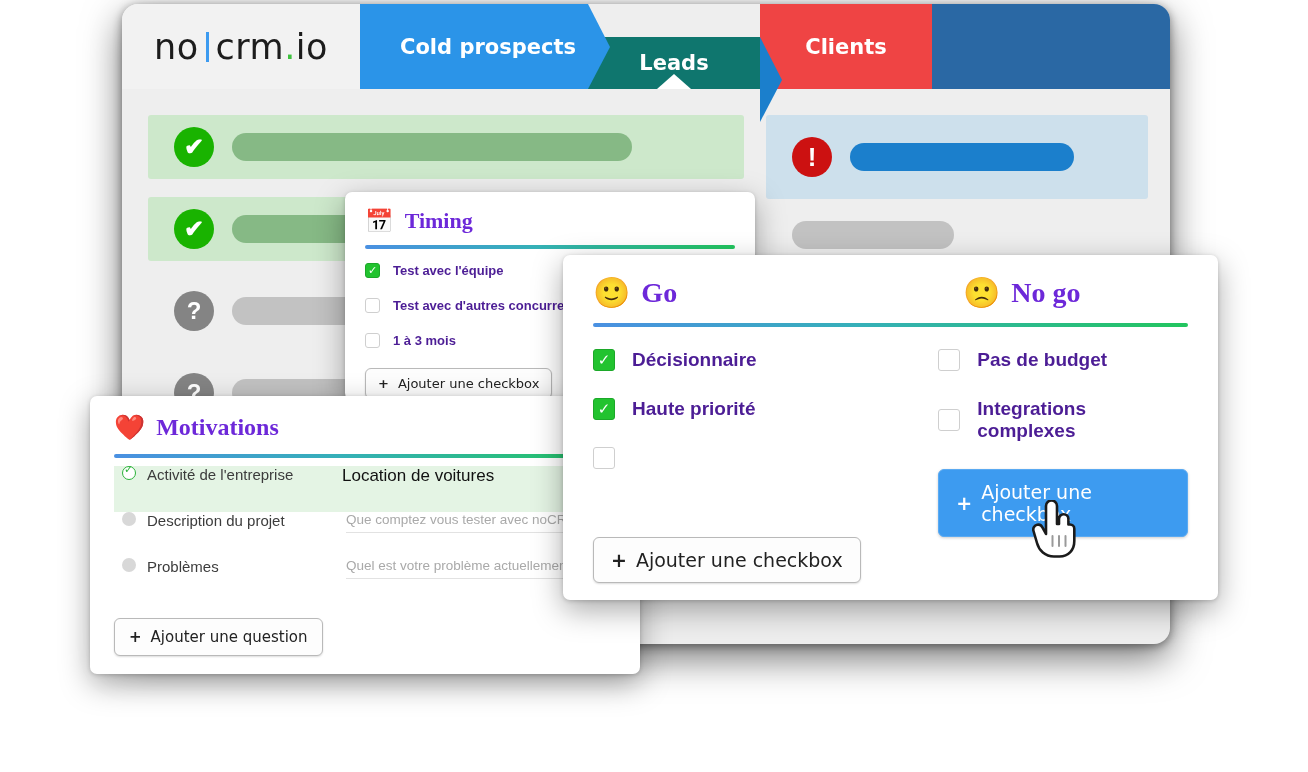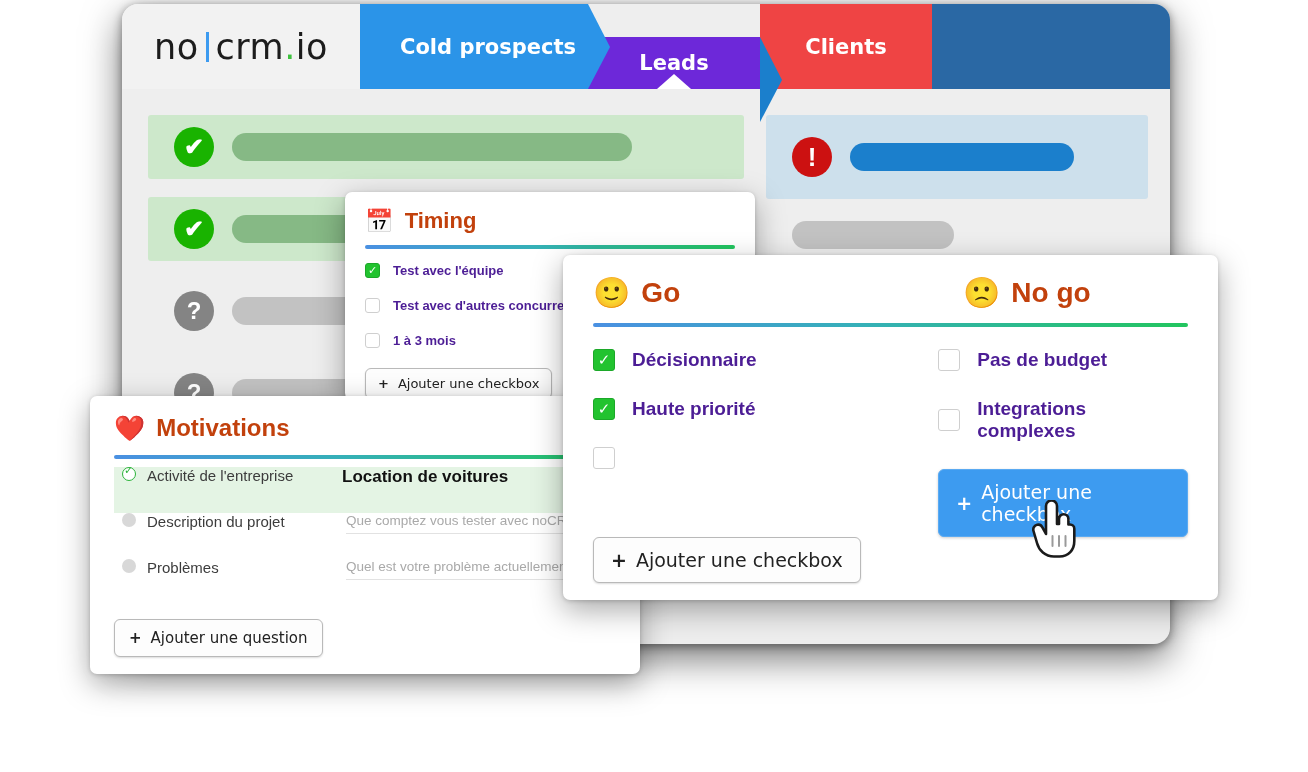--- a/index.html
+++ b/index.html
@@ -32,21 +32,21 @@
   }
   .logo-bar { display:inline-block; width:3px; height:30px; background:#3d9bf0; margin:0 7px; }
   .logo-dot { color:#3ec13e; }
 
   .tab {
     position: relative; display: flex; align-items: center; justify-content: center;
     color:#fff; font-size: 21px; font-weight: 600;
     font-family: "DejaVu Sans", sans-serif;
   }
   .tab.t1 { width: 228px; background:#2b94e8;padding-left:28px; }
-  .tab.t2 { width: 172px; background:#6d28d9;margin-top:33px; }
+  .tab.t2 { width: 172px; background:#0f766e;margin-top:33px; }
   .tab.t3 { width: 172px; background:#ef4444; }
   .tab.fill { flex:1; background:#2a68a4; }
   .chev {
     position:absolute; right:-22px; top:0; width:0; height:0; z-index:3;
     border-top: 43px solid transparent; border-bottom: 42px solid transparent;
   }
   .tab.t1 .chev { border-left: 22px solid #2b94e8; }
   .tab.t2 .chev { border-left: 22px solid #1b7fcc; }
   .notch {
     position:absolute; bottom:0; left:50%; transform:translateX(-50%);
@@ -82,21 +82,21 @@
   .stack { padding-left:26px; }
   .stack .pill { margin-bottom:16px; }
 
   
   .panel {
     position:absolute; background:#ffffff; border-radius:7px;
     box-shadow: 0 10px 30px rgba(0,0,0,0.34), 0 1px 4px rgba(0,0,0,0.18);
   }
   .panel-head { display:flex; align-items:center; gap:11px; }
   .panel-emoji { font-family:"DejaVu Sans", sans-serif; line-height:1; }
-  .panel-title { font-weight:bold; color:#c2410c; font-family:Liberation Sans, sans-serif; }
+  .panel-title { font-weight:bold; color:#6d28d9; font-family:Liberation Serif, serif; }
   .divider { height:4px; border-radius:2px;
              background: linear-gradient(90deg,#4a90e2 0%,#35b0b8 45%,#22c55e 100%); }
 
   .cb-row { display:flex; align-items:center; }
   .cbox { flex:none; border-radius:3px; }
   .cbox.on  { background:#22c32f; border:1px solid #1ca829;
               display:flex; align-items:center; justify-content:center; color:#fff; }
   .cbox.off { background:#fff; border:1.5px solid #cfcfcf; }
   .cb-label { color:#4c1d95;font-weight:bold; }
 
@@ -143,21 +143,21 @@
   #motiv-panel .panel-title { font-size:24px; }
   #motiv-panel .divider { margin:13px 0 8px 0; }
   .m-row { display:flex; align-items:flex-start; height:46px; padding:0 8px; }
   .m-row.hl { background:#e4f4e4; }
   .m-dot { width:14px; height:14px; border-radius:50%; flex:none; margin-right:11px; }
   .m-dot.done { background:#fff; border:1.5px solid #2bb33a; position:relative; }
   .m-dot.done::after { content:"✓"; position:absolute; left:1px; top:-4px;
                        font-size:11px; color:#2bb33a; }
   .m-dot.empty { background:#d8d8d8; }
   .m-label { font-size:15px; color:#3c3c3c; width:195px; }
-  .m-value { font-size:17px; font-weight:bold; color:#111; }
+  .m-value { font-size:17px; font-weight:normal; color:#111; }
   .m-input { flex:1; font-size:13.5px; color:#a9a9a9; border-bottom:1px solid #e2e2e2;
              padding-bottom:5px; margin-left:4px; }
   #motiv-panel .btn { font-size:15px; padding:9px 14px; margin-top:14px; }
 
   
   #cursor { position:absolute; left:1030px; top:500px; width:48px; height:58px; z-index:60; }
 </style>
 </head>
 <body>
 

